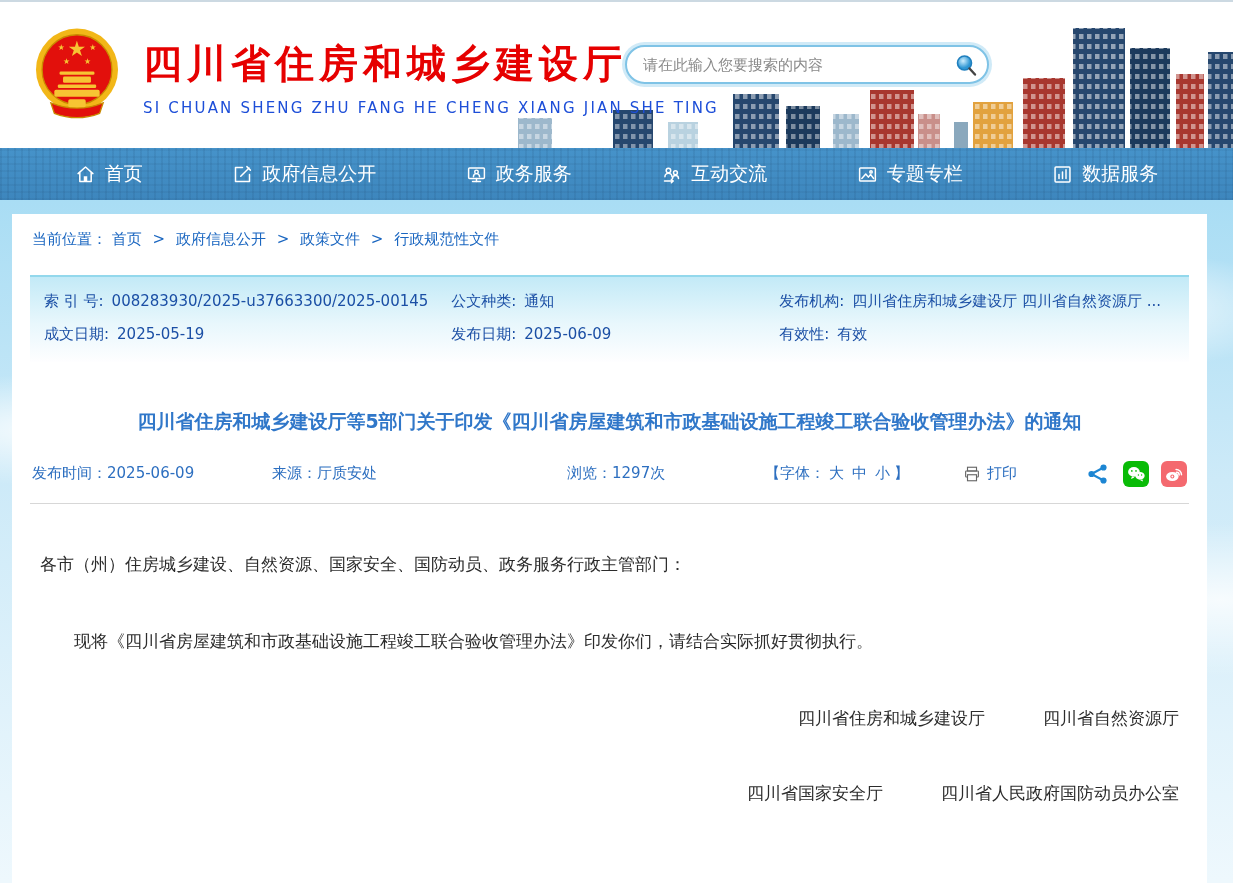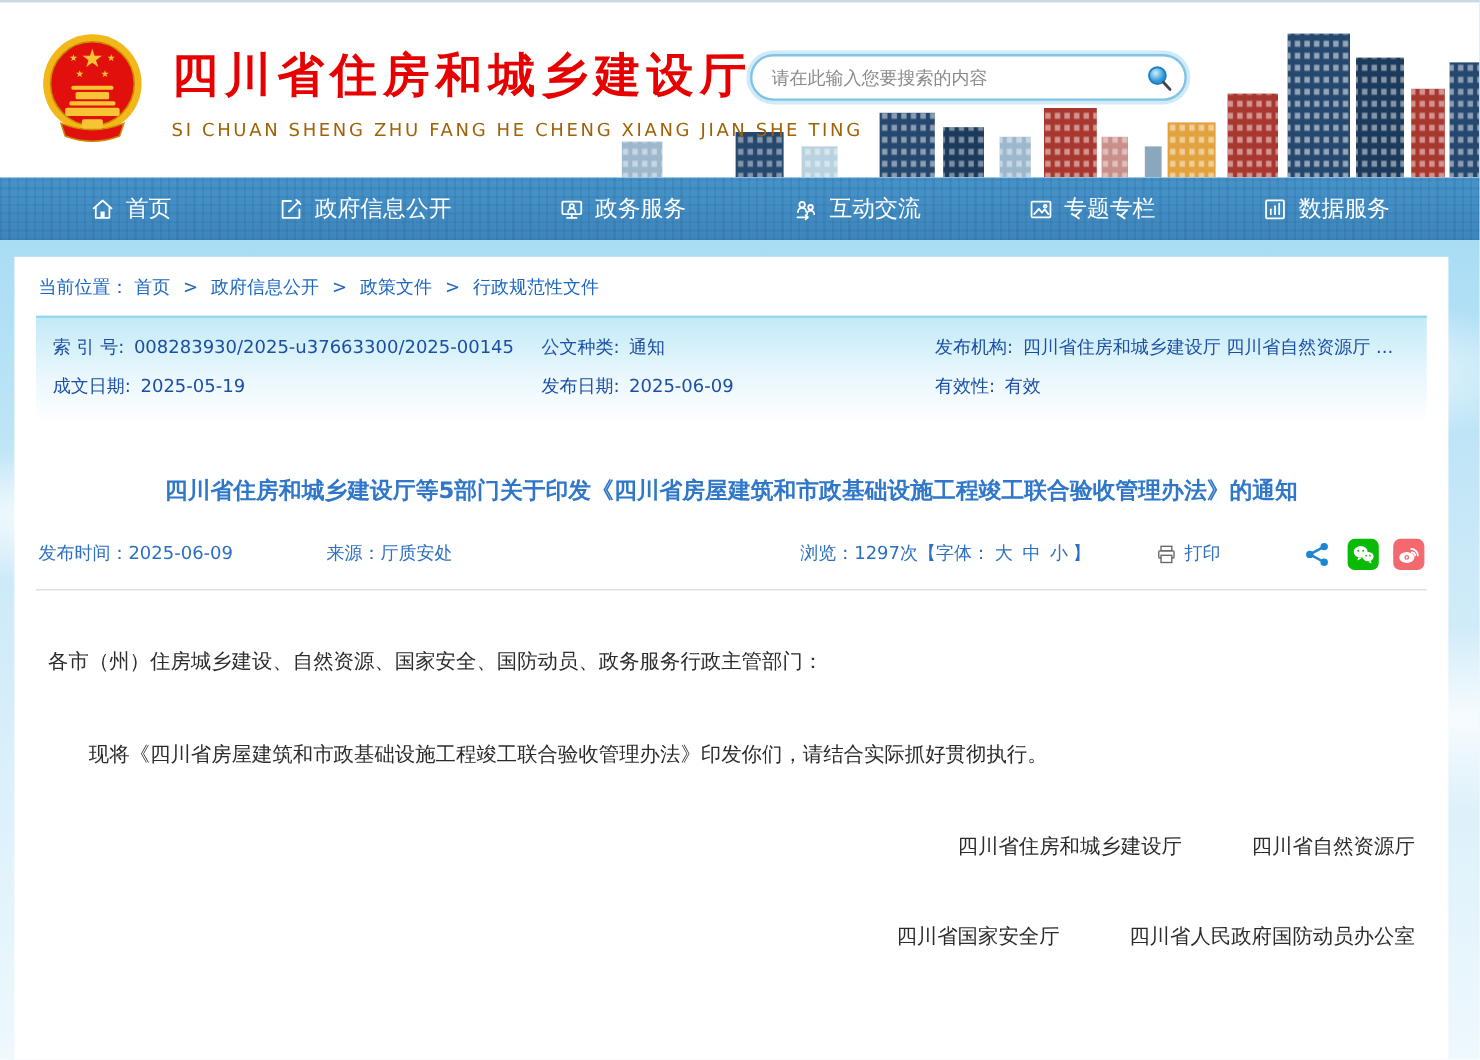--- a/index.html
+++ b/index.html
@@ -13,21 +13,21 @@
       linear-gradient(180deg,#a9ddf4 200px,#cdeaf8 480px,#eef8fd 880px);
   }
 
   
   .topline { height:2px; background:#ccd9e2; }
   .header { position:relative; height:146px; background:#fff; overflow:hidden; }
   .brand { position:absolute; left:33px; top:24px; display:flex; align-items:flex-start; }
   .emblem { width:88px; height:96px; }
   .brand-text { margin-left:22px; padding-top:14px; }
   .site-name { color:#e60000; font-size:39px; font-weight:bold; letter-spacing:5px; line-height:1.25; }
-  .site-pinyin { color:#a16207; font-size:15px; letter-spacing:2.2px; margin-top:10px; white-space:nowrap; }
+  .site-pinyin { color:#1d4ed8; font-size:15px; letter-spacing:2.2px; margin-top:10px; white-space:nowrap; }
 
   .search-wrap { position:absolute; left:625px; top:43px; width:364px; height:39px;
     background:#fff; border:2px solid #7fc3e6; border-radius:20px;
     box-shadow:0 0 0 3px rgba(170,217,240,.55); display:flex; align-items:center; }
   .search-input { flex:1; border:none; outline:none; background:transparent;
     font-size:15px; color:#333; padding:0 6px 0 16px; font-family:inherit; }
   .search-input::placeholder { color:#8a8a8a; }
   .search-btn { width:34px; height:34px; border:none; background:transparent; cursor:pointer;
     display:flex; align-items:center; justify-content:center; margin-right:4px; }
 
@@ -43,35 +43,35 @@
   .nav-item { display:flex; align-items:center; gap:9px; color:#fff; font-size:19px; cursor:pointer; white-space:nowrap; }
   .nav-item svg { width:21px; height:21px; stroke:#fff; fill:none; stroke-width:1.7; stroke-linejoin:round; stroke-linecap:round; }
 
   
   .panel { margin:14px 26px 0 12px; background:#fff; min-height:670px; padding:0 18px 40px; }
 
   .breadcrumb { padding:16px 2px 14px; color:#1a66c0; font-size:15px; }
   .breadcrumb a { color:#1a66c0; text-decoration:none; cursor:pointer; }
   .crumb-sep { margin:0 6px; }
 
-  .doc-meta { margin-top:0; border-top:2px solid #93d8ec;
+  .doc-meta { margin-top:12px; border-top:2px solid #93d8ec;
     background:linear-gradient(180deg,#c3eaf7 0%,#e8f7fc 55%,#fefeff 100%);
     padding:12px 14px 16px; display:grid; grid-template-columns:36% 29% 35%;
     row-gap:9px; color:#1b4fa5; font-size:15px; line-height:1.6; }
   .doc-meta .cell { white-space:nowrap; overflow:hidden; }
   .doc-meta .lbl { margin-right:8px; }
 
   .article-title { margin:40px 30px 14px; text-align:center; color:#3077c9;
     font-size:19px; font-weight:bold; line-height:2.05; }
 
   .pub-row { display:flex; align-items:center; margin-top:14px; padding:6px 2px 16px;
     border-bottom:1px solid #d7d7d7; color:#2d6fc0; font-size:15px; }
   .seg-time { width:196px; }
   .seg-source { width:295px;margin-left:44px; }
-  .seg-views { width:198px;text-align:right; }
+  .seg-views { width:198px; }
   .seg-font { width:198px; }
   .font-links a { color:#2d6fc0; text-decoration:none; margin:0 4px; cursor:pointer; }
   .seg-print { display:flex; align-items:center; gap:6px; cursor:pointer; color:#2d6fc0; }
   .seg-print svg { width:18px; height:18px; stroke:#666; fill:none; stroke-width:1.5; }
   .share-box { margin-left:auto; display:flex; align-items:center; gap:12px; }
   .share-ic { width:26px; height:26px; border-radius:6px; display:flex; align-items:center; justify-content:center; cursor:pointer; }
   .share-generic { background:transparent; }
   .share-wechat { background:#09bb07; }
   .share-weibo  { background:#f4696f; }
 

